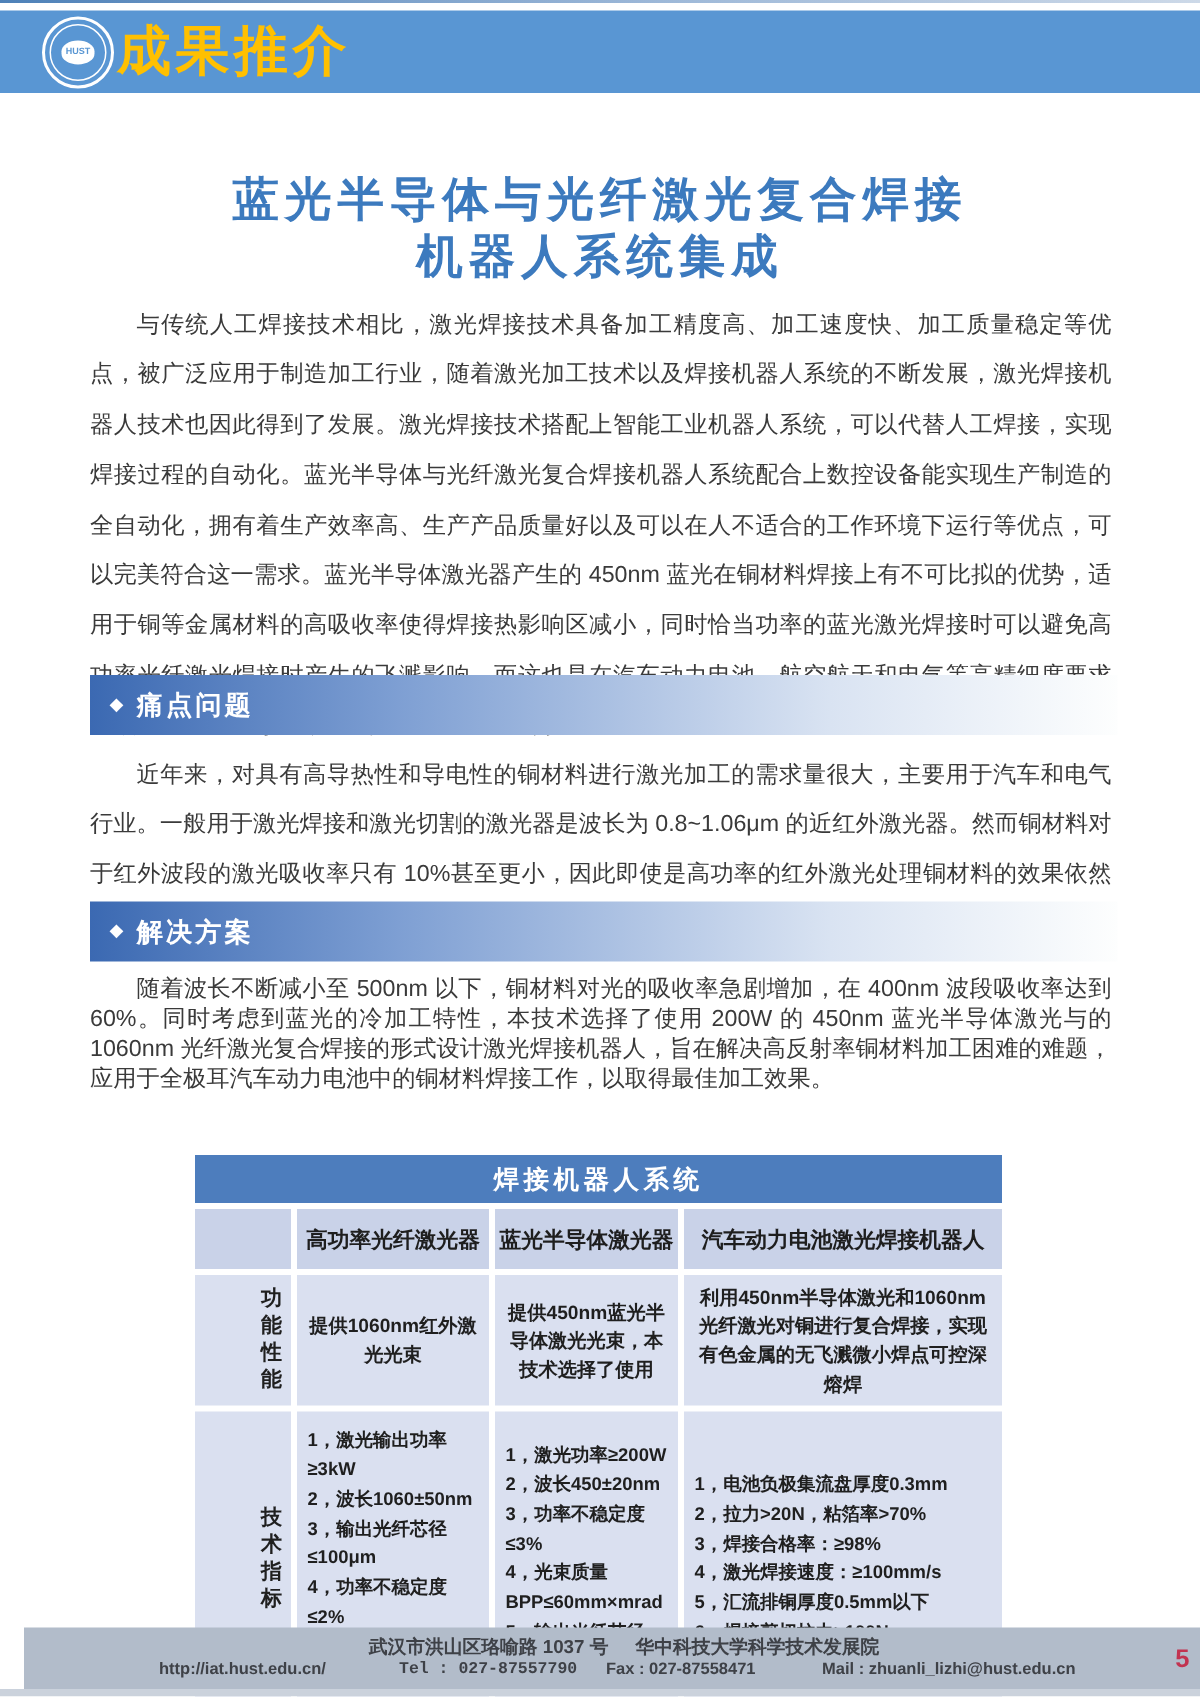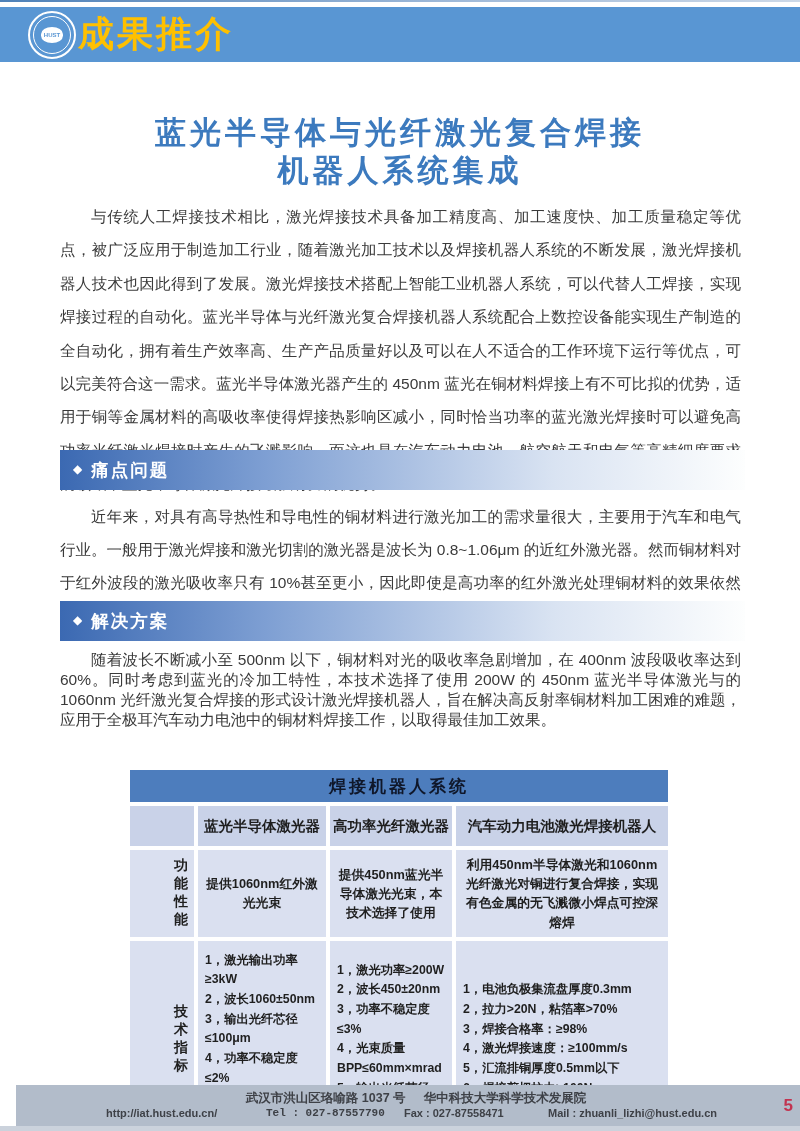--- a/index.html
+++ b/index.html
@@ -40,21 +40,21 @@
     display:flex; align-items:center; padding-left:13px;
     background:linear-gradient(90deg,var(--section-bar-start,#3b69b2) 0%,#7e9fd3 30%,#d9e3f2 72%,#fdfefe 100%); }
   .section-bar.s1 { top:450px; }
   .section-bar.s2 { top:601px; }
   .diamond { color:#fff; font-size:12px; margin-right:9px; transform:translateY(-1px); }
   .section-heading { color:#fff; font-size:17.5px; font-weight:bold; letter-spacing:2px; }
   
   .robot-table { position:absolute; top:770px; left:130px; width:538px;
     display:grid; grid-template-columns:64px 128px 122px 212px; gap:4px; background:#fff; }
   .t-title { grid-column:1/-1; height:32px; background:var(--table-header-bg,#4d7dbd);
-    color:#0f172a; font-size:17px; font-weight:bold; letter-spacing:3px;
+    color:#ffffff; font-size:17px; font-weight:bold; letter-spacing:3px;
     display:flex; align-items:center; justify-content:center; }
   .t-head { background:var(--table-subheader-bg,#c9d2e8); min-height:40px;
     display:flex; align-items:center; justify-content:center; text-align:center;
     font-size:14.5px; font-weight:bold; color:#1e1e1e; padding:3px 2px; }
   .t-cell { background:var(--table-cell-bg,#dae0f0); display:flex; align-items:center;
     justify-content:center; color:#1f1f1f;padding-left:44px; }
   .t-label { font-size:14px; font-weight:bold; min-height:62px; }
   .r1 { min-height:62px; font-size:12.8px; font-weight:600; text-align:center;
     padding:5px 6px; line-height:1.5; }
   .r2 { min-height:126px; font-size:12.3px; font-weight:600; text-align:left;
@@ -103,22 +103,22 @@
 <div class="section-bar s2">
   <span class="diamond">◆</span>
   <span class="section-heading">解决方案</span>
 </div>
 <div class="para p3">随着波长不断减小至 500nm 以下，铜材料对光的吸收率急剧增加，在 400nm 波段吸收率达到 60%。同时考虑到蓝光的冷加工特性，本技术选择了使用 200W 的 450nm 蓝光半导体激光与的 1060nm 光纤激光复合焊接的形式设计激光焊接机器人，旨在解决高反射率铜材料加工困难的难题，应用于全极耳汽车动力电池中的铜材料焊接工作，以取得最佳加工效果。</div>
 
 <div class="robot-table">
   <div class="t-title">焊接机器人系统</div>
 
   <div class="t-head"></div>
+  <div class="t-head">高功率光纤激光器</div>
   <div class="t-head">蓝光半导体激光器</div>
-  <div class="t-head">高功率光纤激光器</div>
   <div class="t-head">汽车动力电池激光焊接机器人</div>
 
   <div class="t-cell t-label">功能性能</div>
   <div class="t-cell r1">
     <span>提供1060nm红外激光光束</span>
   </div>
   <div class="t-cell r1">
     <span>提供450nm蓝光半导体激光光束，本技术选择了使用</span>
   </div>
   <div class="t-cell r1">

